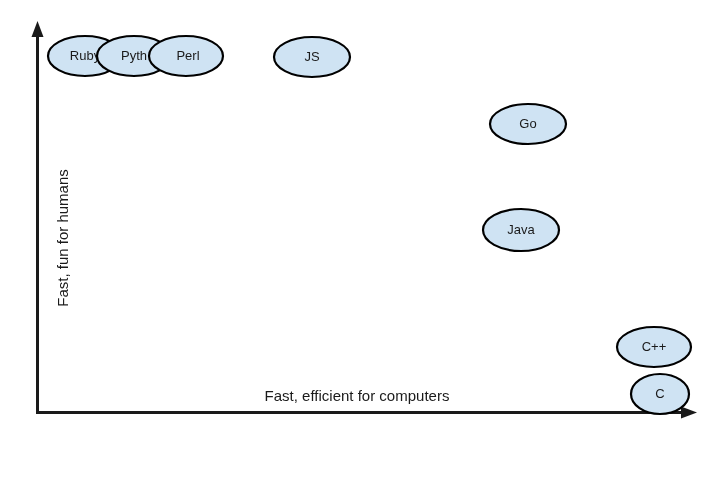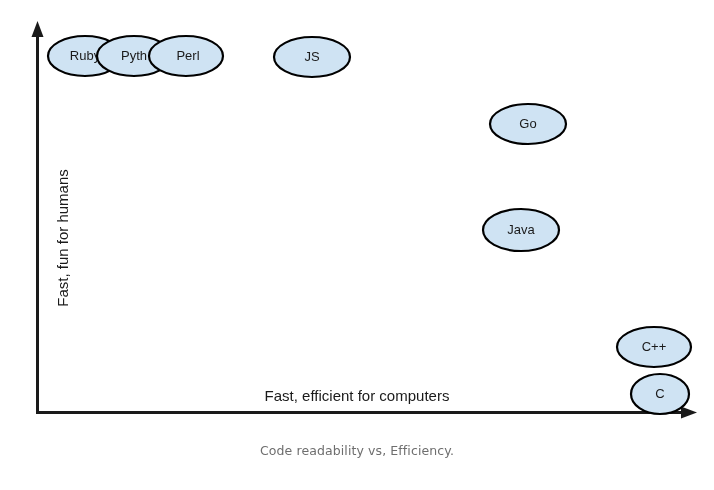--- a/index.html
+++ b/index.html
@@ -129,15 +129,14 @@
       </g>
 
       <g>
         <ellipse class="node-ellipse" cx="660" cy="394" rx="29" ry="20"></ellipse>
         <text class="node-label" x="660" y="395">C</text>
       </g>
 
     </g>
   </svg>
 
-  <div class="figure-caption">Code readability vs, Efficiency.</div>
 
 </div>
 
 </body></html>

